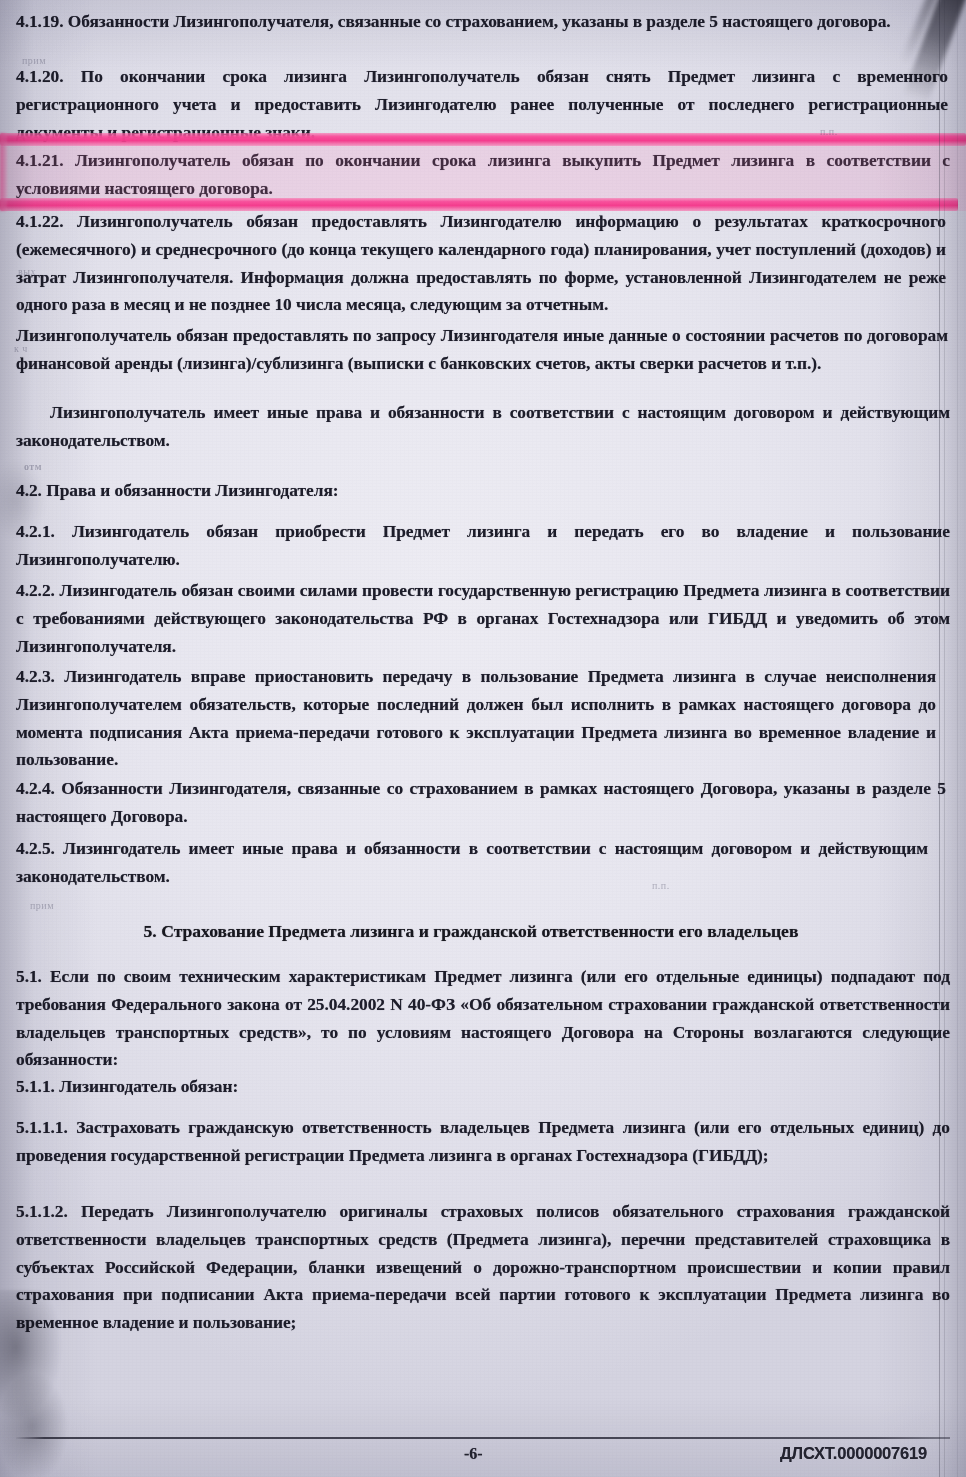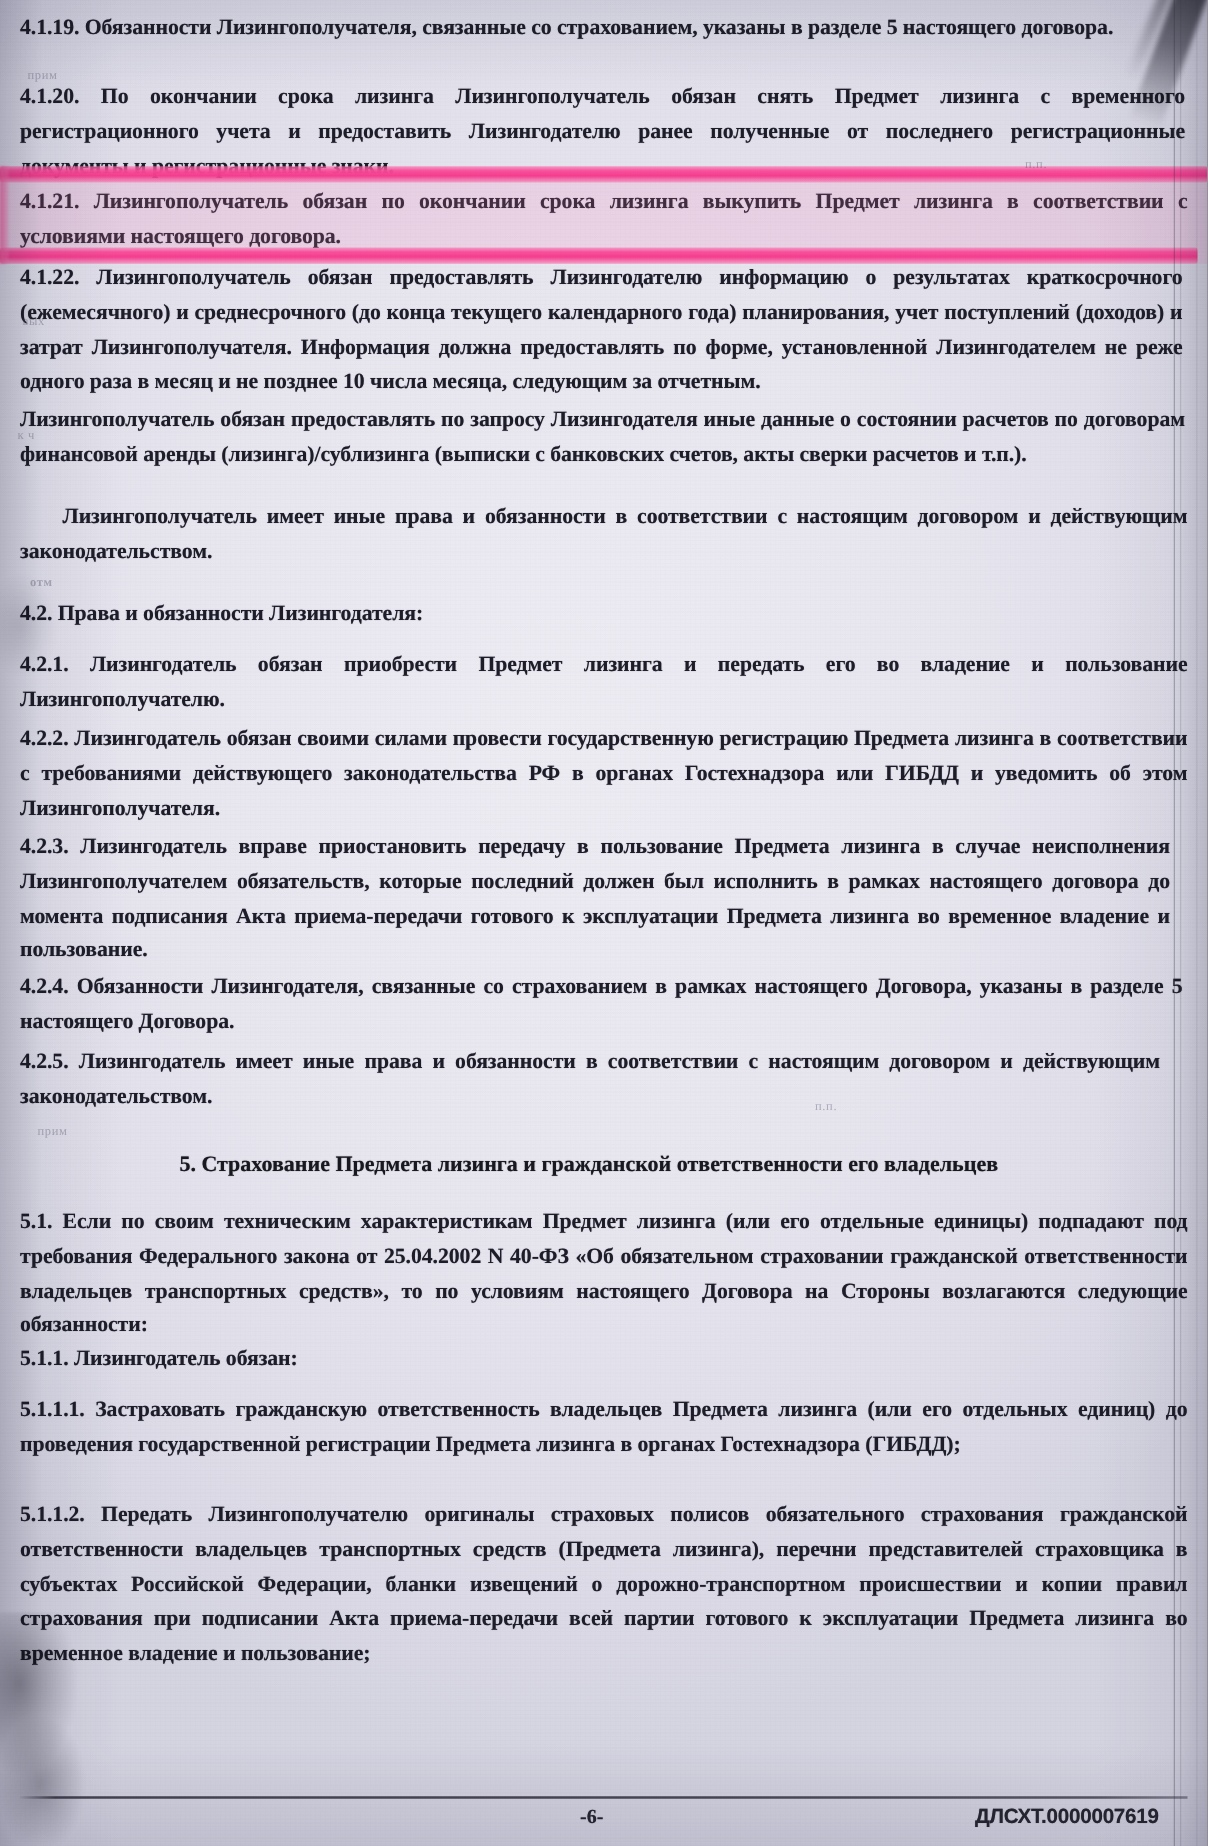--- a/index.html
+++ b/index.html
@@ -261,21 +261,21 @@
   <div class="smudge-left"></div>
   <div class="smudge-left2"></div>
   <div class="corner-streak"></div>
   <div class="corner-streak2"></div>
   <div class="scan-rule a"></div>
   <div class="scan-rule b"></div>
   <div class="scan-rule c"></div>
 
   <span class="ghost" style="left:22px;  top:55px;">прим</span>
   <span class="ghost" style="left:820px; top:126px;">п.п.</span>
-  <span class="ghost" style="left:18px;  top:252px;font-family:Liberation Serif, serif;">вых</span>
+  <span class="ghost" style="left:18px;  top:266px;font-family:Liberation Serif, serif;">вых</span>
   <span class="ghost" style="left:14px;  top:343px;">к ч</span>
   <span class="ghost" style="left:24px;  top:461px;font-weight:bold;">отм</span>
   <span class="ghost" style="left:652px; top:880px;">п.п.</span>
   <span class="ghost" style="left:30px;  top:900px;">прим</span>
 
   <div class="footer-rule" style="left:16px; top:1437px; width:934px;"></div>
 
   <span class="page-number" style="left:464px; top:1445px;">-6-</span>
 
   <span class="doc-id" style="left:780px; top:1444px;">ДЛСХТ.0000007619</span>

